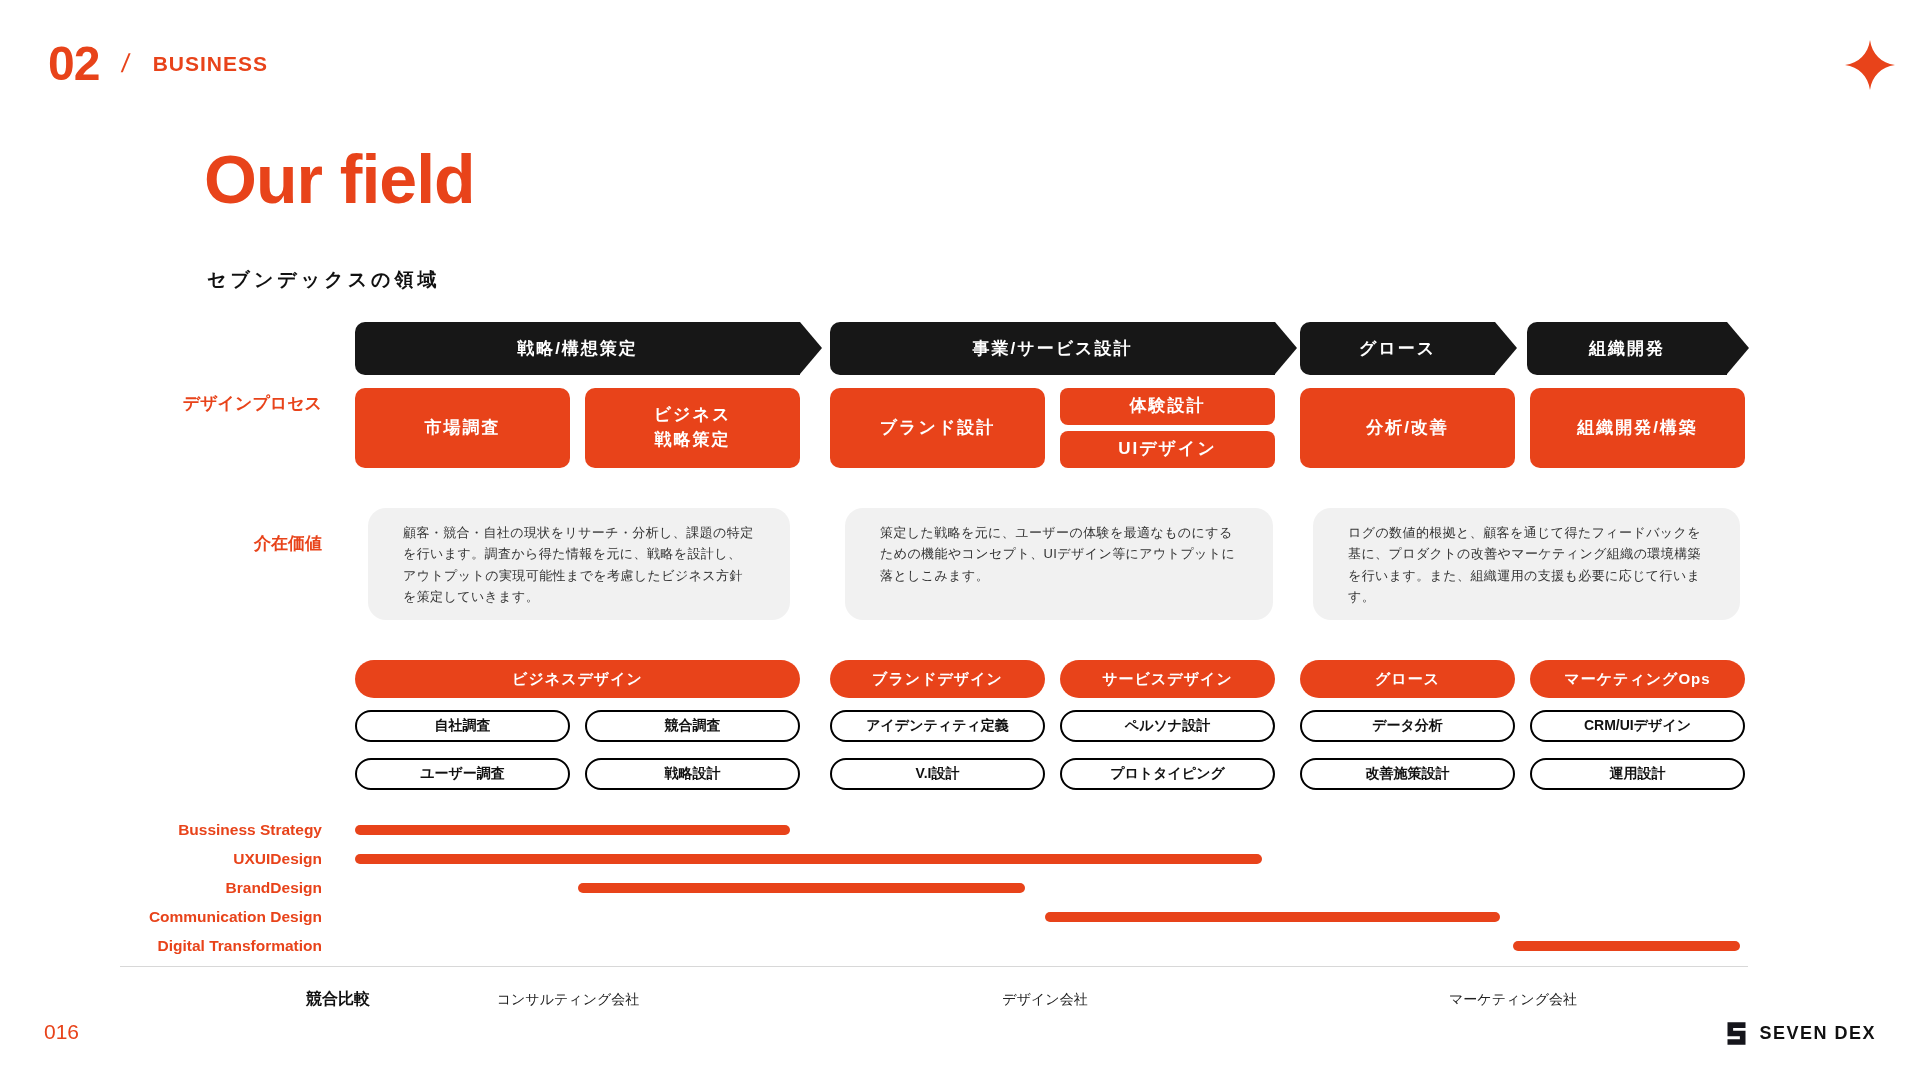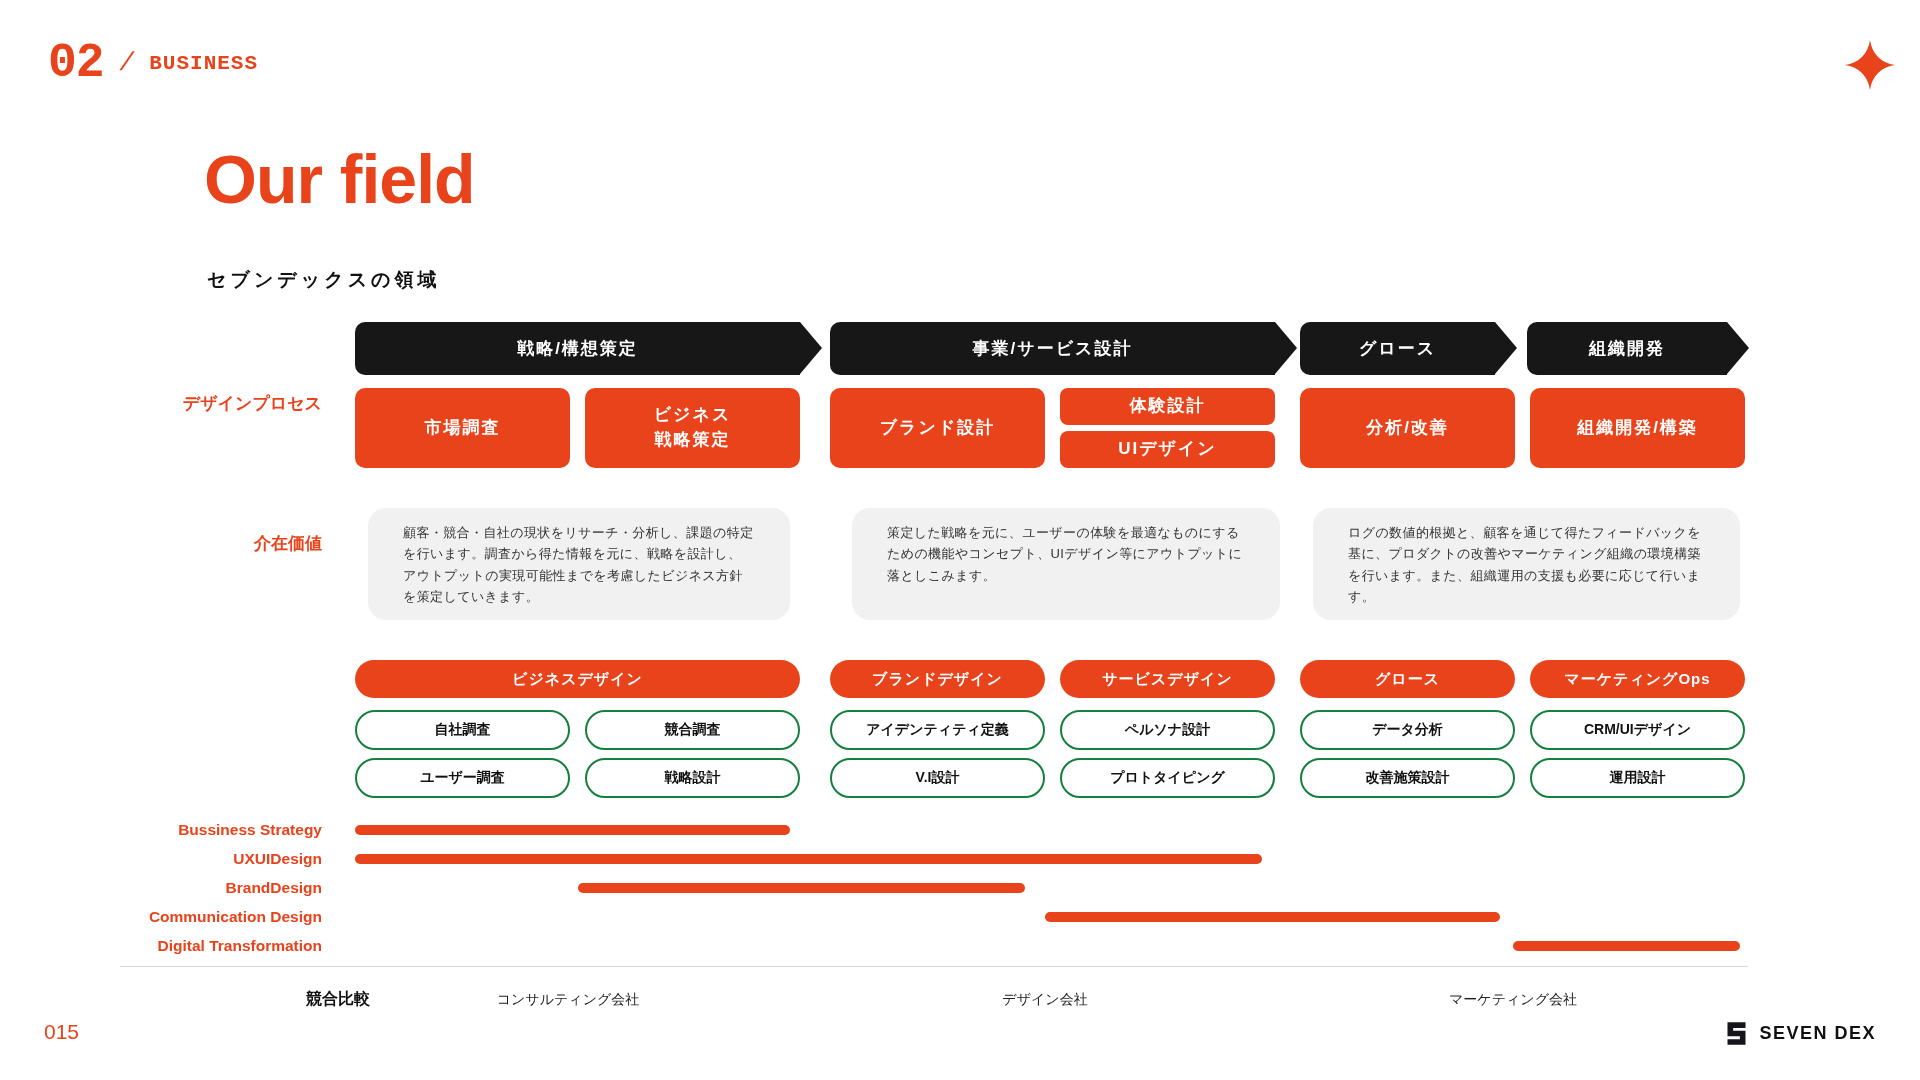--- a/index.html
+++ b/index.html
@@ -7,21 +7,21 @@
     --ink:#171717;
     --panel:#F1F1F1;
   }
   html,body{margin:0;padding:0;background:#fff;}
   .slide{
     position:relative;width:1920px;height:1080px;background:#fff;overflow:hidden;
     font-family:"Liberation Sans","DejaVu Sans",sans-serif;color:#111;
   }
 
   
-  .hdr{position:absolute;left:48px;top:36px;display:flex;align-items:center;gap:15px;color:var(--accent);font-family:Liberation Mono, monospace;}
+  .hdr{position:absolute;left:48px;top:36px;display:flex;align-items:center;gap:23px;color:var(--accent);}
   .hdr-num{font-size:48px;font-weight:bold;letter-spacing:-1px;}
   .hdr-sep{font-size:26px;font-weight:300;transform:skewX(-8deg);}
   .hdr-label{font-size:21px;font-weight:bold;letter-spacing:1px;}
   .sparkle{position:absolute;left:1845px;top:40px;width:50px;height:50px;}
 
   
   .title{position:absolute;left:204px;top:140px;font-size:68px;font-weight:bold;color:var(--accent);letter-spacing:-1px;}
   .subtitle{position:absolute;left:207px;top:267px;font-size:19px;font-weight:bold;color:#111;letter-spacing:4px;}
 
   
@@ -41,21 +41,21 @@
 
   
   .panel{position:absolute;top:508px;height:112px;background:var(--panel);border-radius:18px;color:#333;
     font-size:13px;line-height:1.64;letter-spacing:0.4px;padding:14px 35px;box-sizing:border-box;}
 
   
   .group-pill{position:absolute;top:660px;height:38px;border-radius:19px;background:var(--accent);color:#fff;
     font-weight:bold;font-size:15px;letter-spacing:1px;display:flex;align-items:center;justify-content:center;}
 
   
-  .skill-pill{position:absolute;height:40px;box-sizing:border-box;border:2px solid #15803d;border-radius:21px;background:#fff;
+  .skill-pill{position:absolute;height:32px;box-sizing:border-box;border:2px solid #000000;border-radius:21px;background:#fff;
     color:#111;font-weight:bold;font-size:14px;display:flex;align-items:center;justify-content:center;}
   .r1{top:710px;} .r2{top:758px;}
 
   
   .cov-label{position:absolute;left:40px;width:282px;text-align:right;color:var(--accent);font-weight:bold;font-size:15.5px;line-height:20px;}
   .cov-bar{position:absolute;height:10px;border-radius:5px;background:var(--accent);}
 
   .axis-line{position:absolute;top:966px;left:120px;width:1628px;height:1px;background:#D8D8D8;}
 
   .comp-label{position:absolute;top:991px;width:240px;text-align:center;font-size:14px;color:#222;}
@@ -125,21 +125,21 @@
     <span>分析/改善</span>
   </div>
   <div class="step c4">
     <span>組織開発/構築</span>
   </div>
 
   <div class="row-label" style="top:528px;line-height:1.9;">
     <div>介在価値</div>
   </div>
   <div class="panel" style="left:368px;width:422px;">顧客・競合・自社の現状をリサーチ・分析し、課題の特定を行います。調査から得た情報を元に、戦略を設計し、アウトプットの実現可能性までを考慮したビジネス方針を策定していきます。</div>
-  <div class="panel" style="left:845px;width:428px;margin-left:7px;">策定した戦略を元に、ユーザーの体験を最適なものにするための機能やコンセプト、UIデザイン等にアウトプットに落としこみます。</div>
+  <div class="panel" style="left:845px;width:428px;">策定した戦略を元に、ユーザーの体験を最適なものにするための機能やコンセプト、UIデザイン等にアウトプットに落としこみます。</div>
   <div class="panel" style="left:1313px;width:427px;">ログの数値的根拠と、顧客を通じて得たフィードバックを基に、プロダクトの改善やマーケティング組織の環境構築を行います。また、組織運用の支援も必要に応じて行います。</div>
 
   <div class="group-pill c1">ビジネスデザイン</div>
   <div class="group-pill c2a">ブランドデザイン</div>
   <div class="group-pill c2b">サービスデザイン</div>
   <div class="group-pill c3">グロース</div>
   <div class="group-pill c4">マーケティングOps</div>
 
   <div class="skill-pill r1 c1a">自社調査</div>
   <div class="skill-pill r1 c1b">競合調査</div>
@@ -166,21 +166,21 @@
   <div class="cov-bar" style="top: 883px; left: 578px; width: 447px;"></div>
   <div class="cov-bar" style="top: 912px; left: 1045px; width: 455px;"></div>
   <div class="cov-bar" style="top: 941px; left: 1513px; width: 227px;"></div>
 
   <div class="axis-line"></div>
   <div class="comp-head">競合比較</div>
   <div class="comp-label" style="left:448px;">コンサルティング会社</div>
   <div class="comp-label" style="left:925px;">デザイン会社</div>
   <div class="comp-label" style="left:1393px;">マーケティング会社</div>
 
-  <div class="page-num">015</div>
+  <div class="page-num">016</div>
   <div class="logo">
     <svg width="27" height="27" viewBox="0 0 24 24">
       <path d="M4 2 H20 V7 H9 V9.5 H20 V22 H4 V17 H15 V14.5 H4 Z" fill="#15151B"></path>
     </svg>
     <span class="logo-text">SEVEN DEX</span>
   </div>
 
 </div>
 
 </body></html>

